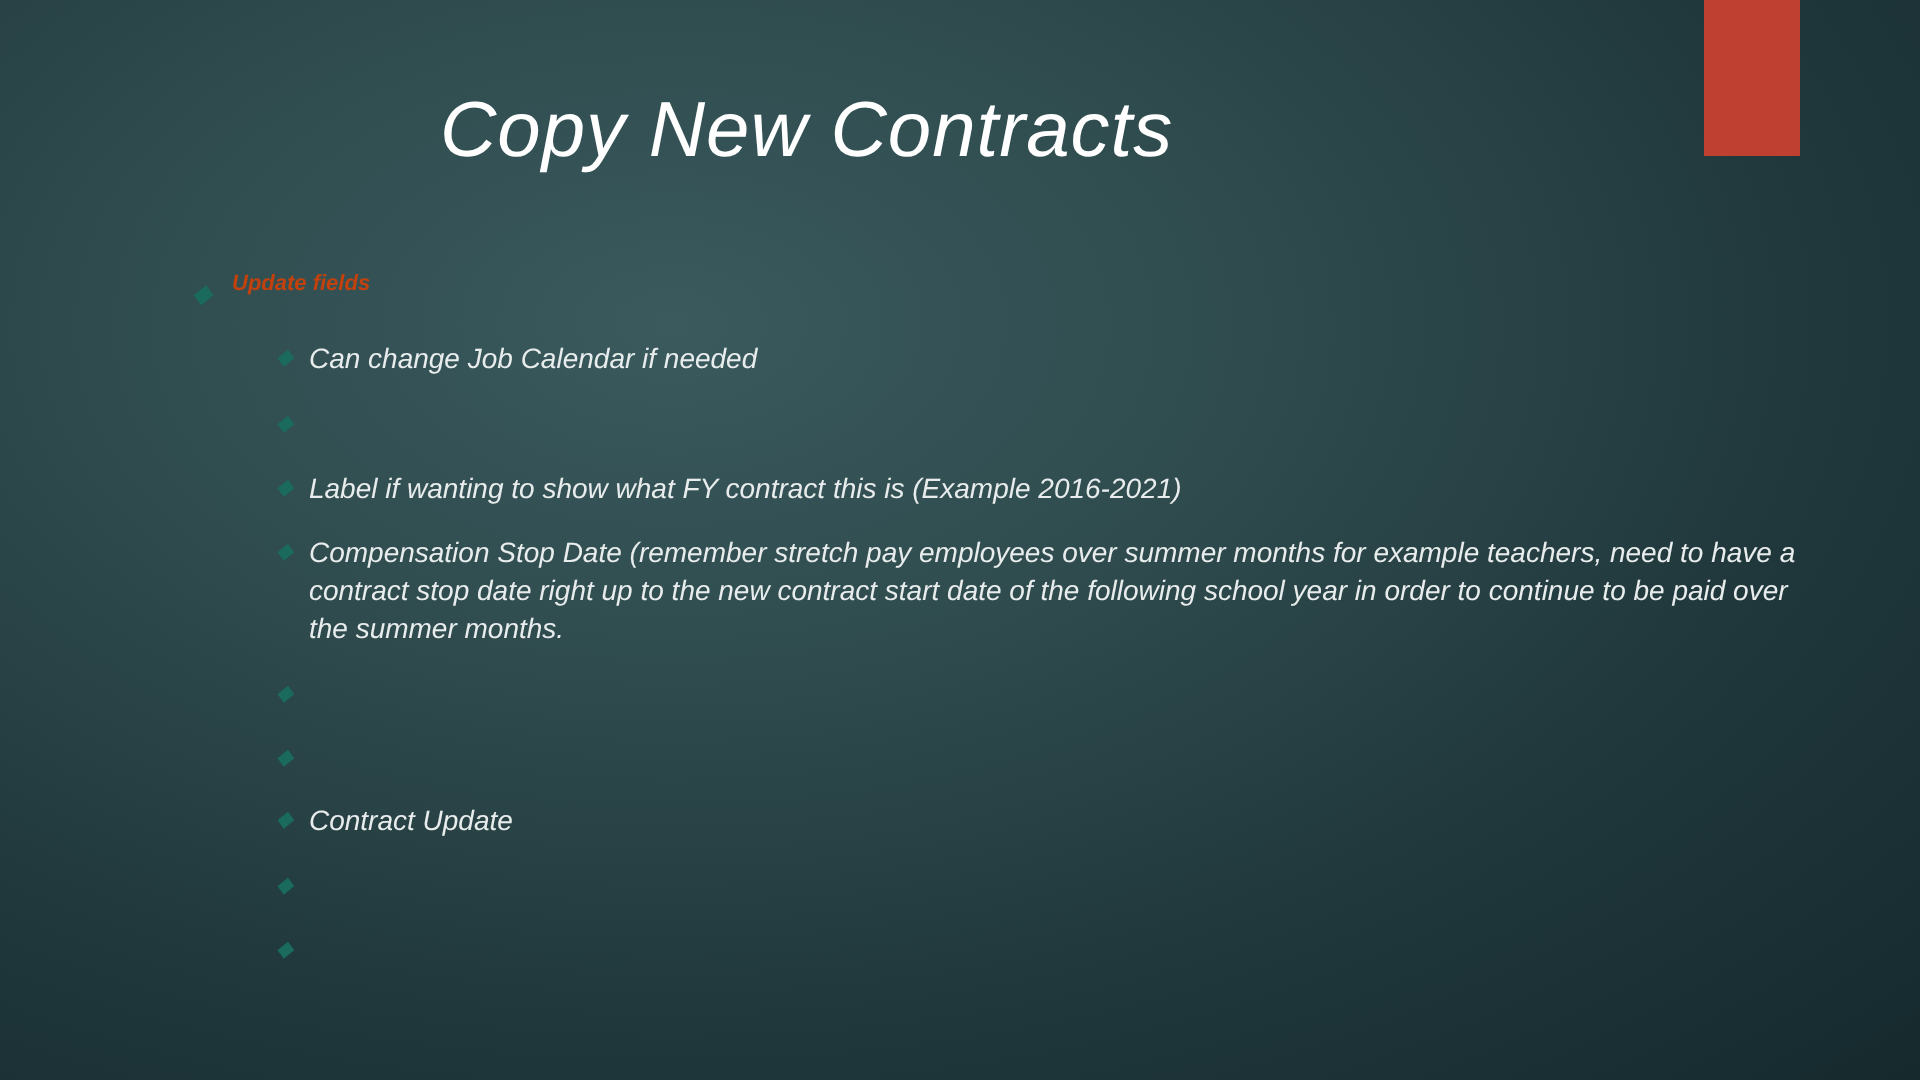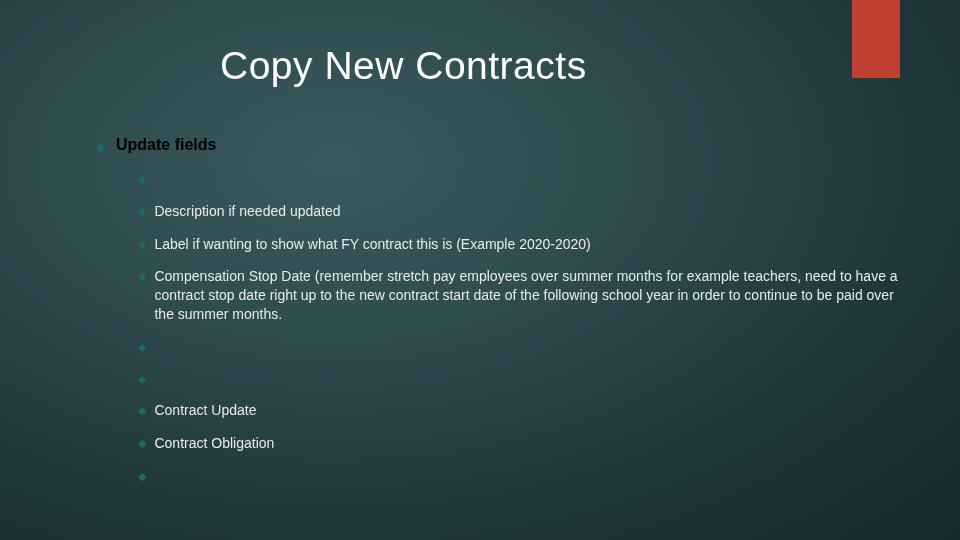--- a/index.html
+++ b/index.html
@@ -13,20 +13,21 @@
   .accent-bar {
     position: absolute;
     top: 0;
     right: 60px;
     width: 48px;
     height: 78px;
     background: #bf4030;
   }
   .slide {
     padding: 44px 60px 0 60px;
+    font-style: italic;
   }
   .title {
     font-size: 39px;
     font-weight: 400;
     color: #ffffff;
     margin-left: 160px;
     margin-bottom: 48px;
     letter-spacing: 0.5px;
   }
   .main-list {
@@ -40,23 +41,23 @@
     margin-bottom: 14px;
   }
   .bullet {
     font-size: 13px;
     color: #1a6b5e;
     line-height: 1.4;
     flex-shrink: 0;
     margin-top: 2px;
   }
   .main-label {
-    font-size: 16px;
+    font-size: 11px;
     font-weight: 700;
-    color: #000000;
+    color: #c2410c;
   }
   .sub-list {
     list-style: none;
     margin-left: 78px;
     margin-top: 6px;
   }
   .sub-item {
     display: flex;
     align-items: flex-start;
     gap: 8px;
@@ -86,44 +87,43 @@
   <ul class="main-list">
     <li class="main-item">
       <span class="bullet">◆</span>
       <span class="main-label">Update fields</span>
     </li>
   </ul>
 
   <ul class="sub-list">
     <li class="sub-item">
       <span class="sub-bullet">◆</span>
+      <span class="sub-text">Can change Job Calendar if needed</span>
     </li>
     <li class="sub-item">
       <span class="sub-bullet">◆</span>
-      <span class="sub-text">Description if needed updated</span>
     </li>
     <li class="sub-item">
       <span class="sub-bullet">◆</span>
-      <span class="sub-text">Label if wanting to show what FY contract this is (Example 2020-2020)</span>
+      <span class="sub-text">Label if wanting to show what FY contract this is (Example 2016-2021)</span>
     </li>
     <li class="sub-item">
       <span class="sub-bullet">◆</span>
       <span class="sub-text">Compensation Stop Date (remember stretch pay employees over summer months for example teachers, need to have a contract stop date right up to the new contract start date of the following school year in order to continue to be paid over the summer months.</span>
     </li>
     <li class="sub-item">
       <span class="sub-bullet">◆</span>
     </li>
     <li class="sub-item">
       <span class="sub-bullet">◆</span>
     </li>
     <li class="sub-item">
       <span class="sub-bullet">◆</span>
       <span class="sub-text">Contract Update</span>
     </li>
     <li class="sub-item">
       <span class="sub-bullet">◆</span>
-      <span class="sub-text">Contract Obligation</span>
     </li>
     <li class="sub-item">
       <span class="sub-bullet">◆</span>
     </li>
   </ul>
 </div>
 
 </body></html>

